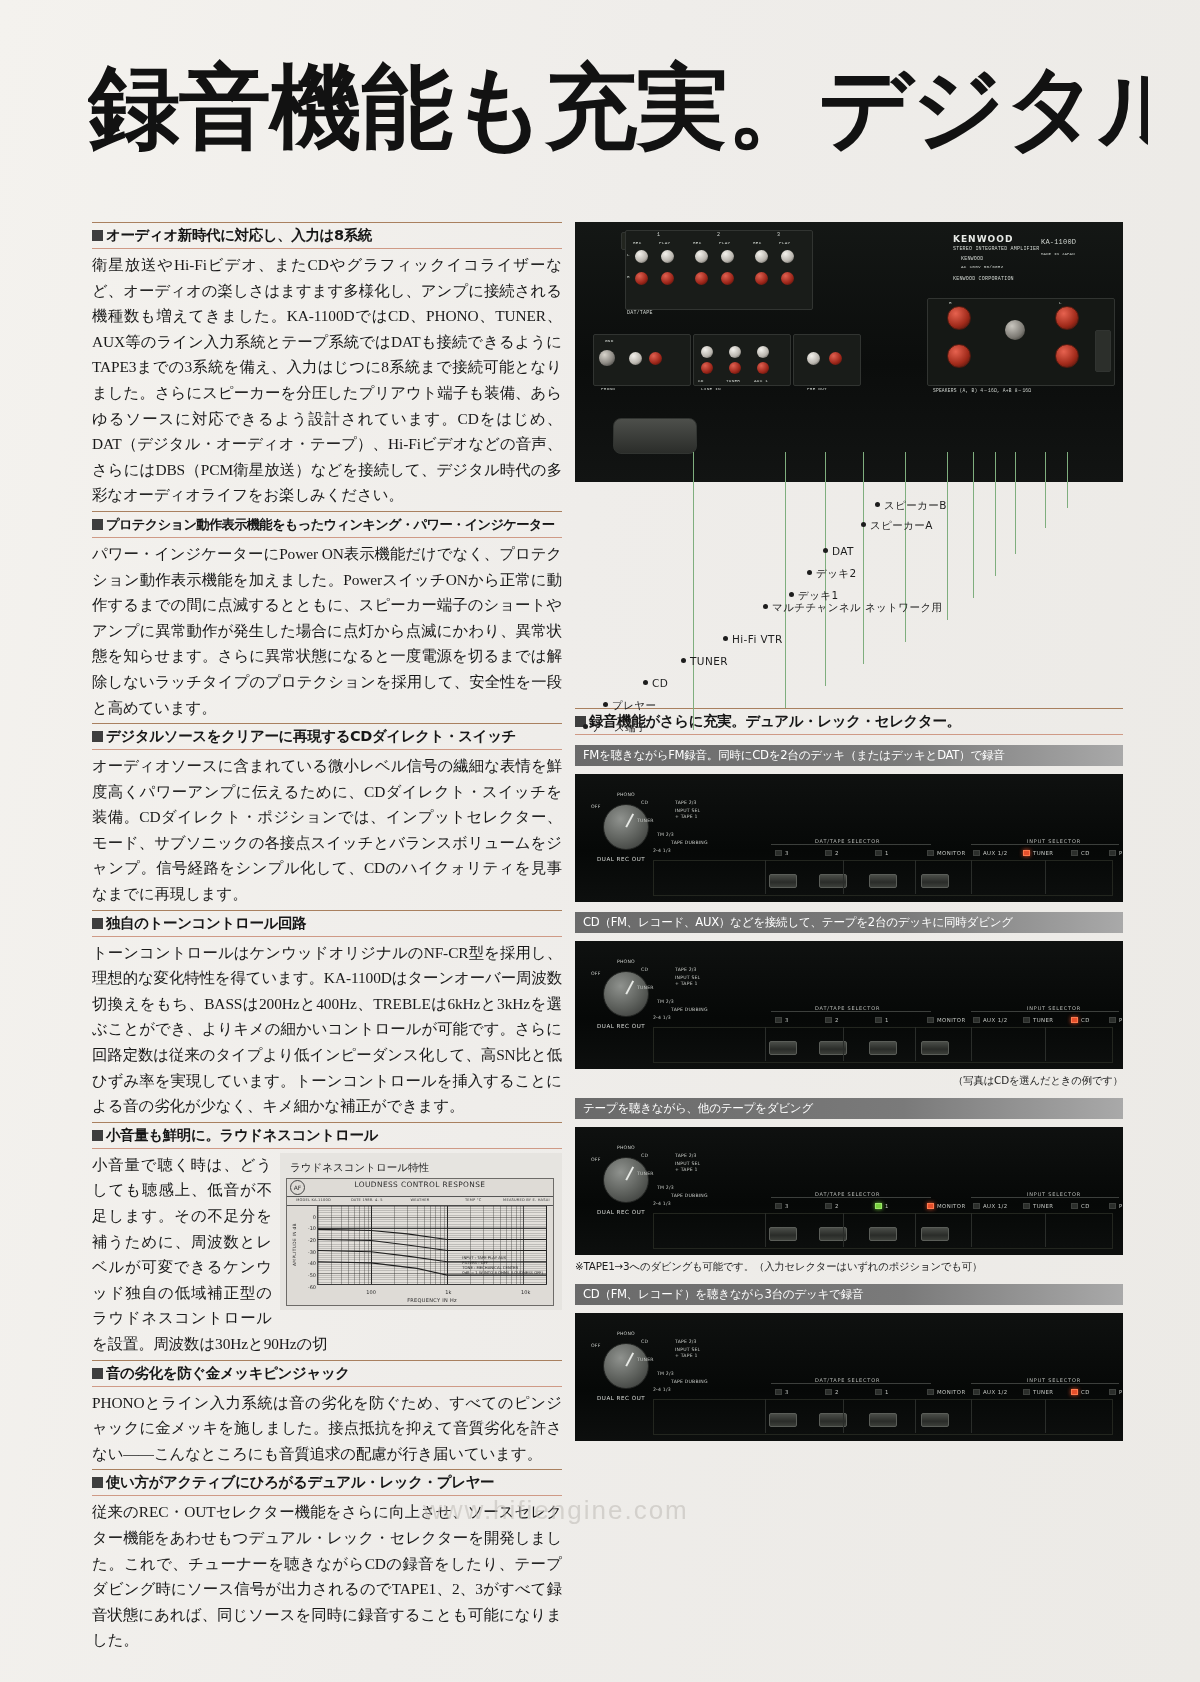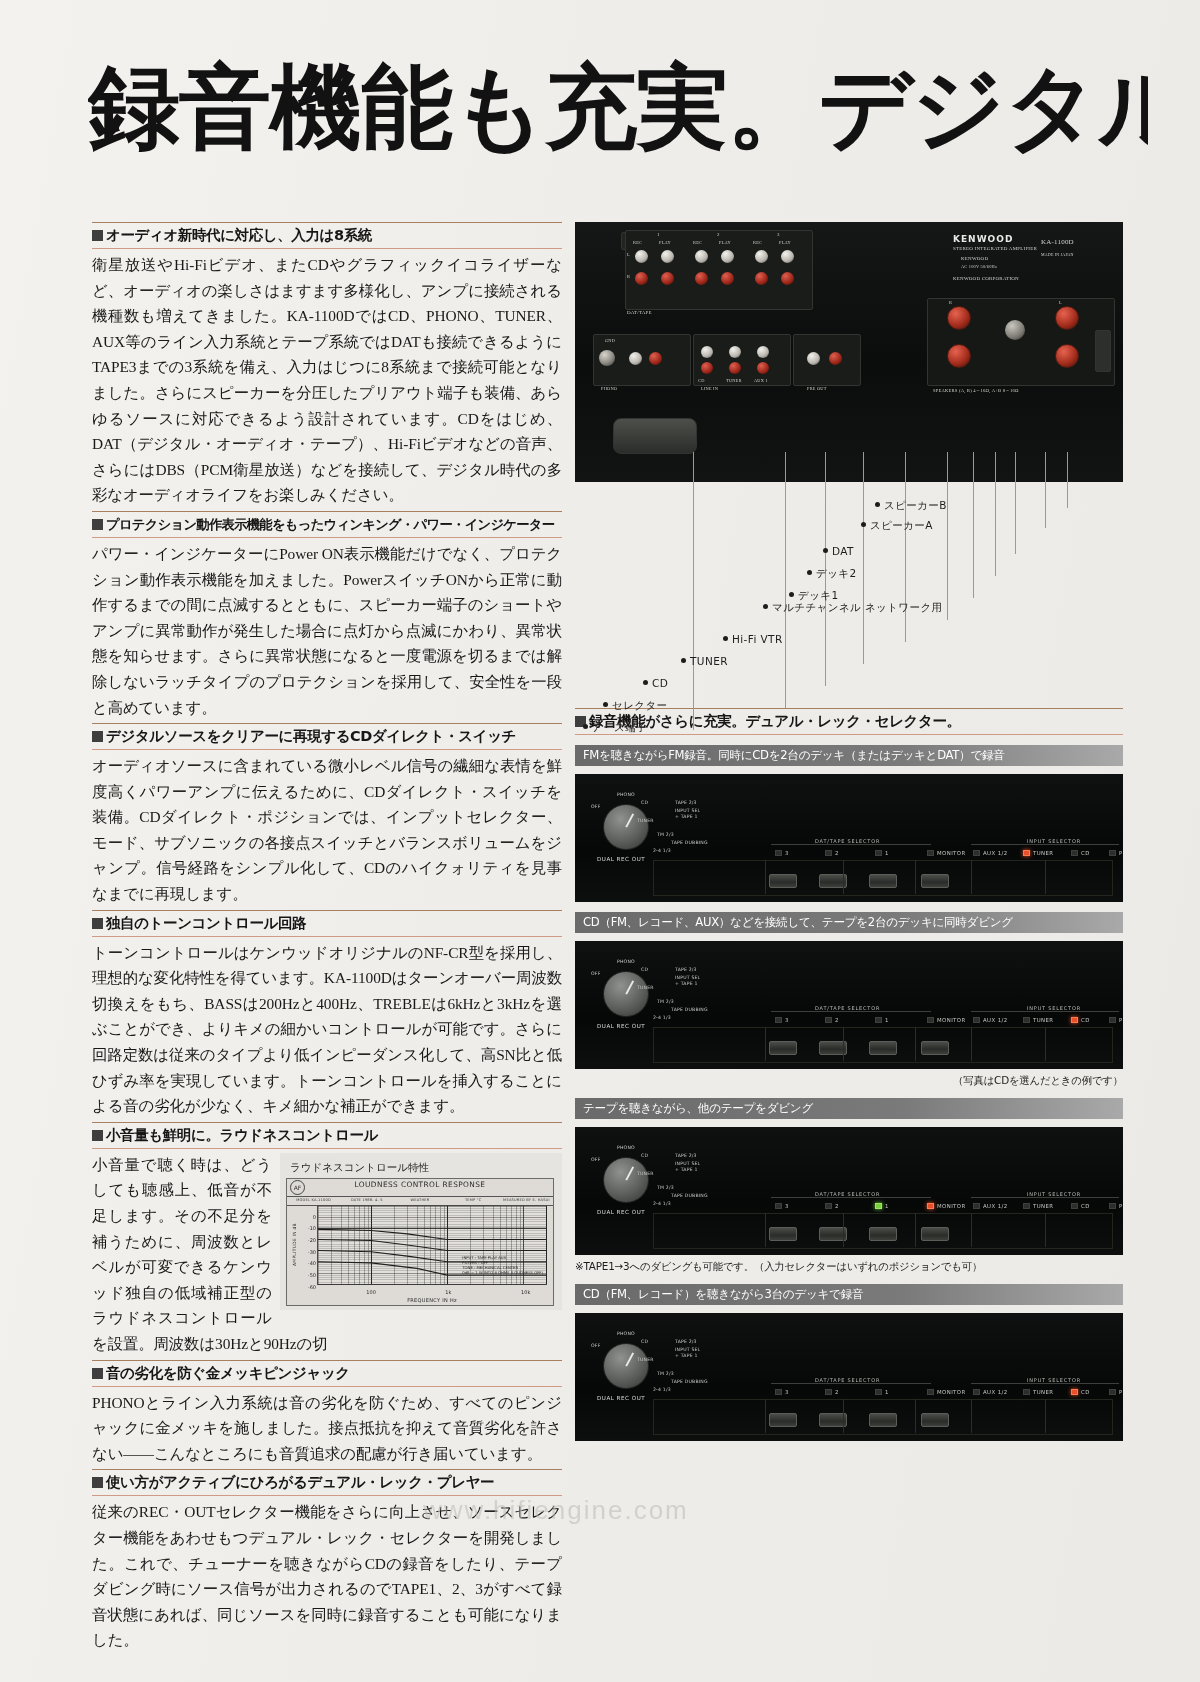--- a/index.html
+++ b/index.html
@@ -155,21 +155,21 @@
     background:radial-gradient(circle at 35% 30%,#d8d4cc,#8d8a84 55%,#2a2a28 100%);
   }
   .jack.red{background:radial-gradient(circle at 35% 30%,#e06050,#9a2418 60%,#2a0d08 100%);}
   .jack.white{background:radial-gradient(circle at 35% 30%,#f3f1ec,#b8b4ad 60%,#353330 100%);}
   .spk-term{
     position:absolute;width:22px;height:22px;border-radius:50%;
     background:radial-gradient(circle at 35% 30%,#e6624f,#a02a1a 60%,#37100a 100%);
     border:1px solid #521a10;
   }
   .lbl-tiny{
-    position:absolute;color:#cfd4cf;font-family:Liberation Serif, serif;
+    position:absolute;color:#cfd4cf;font-family:Liberation Mono, monospace;
     font-size:4.4px;letter-spacing:.2px;white-space:nowrap;
   }
   .lbl-brand{
     position:absolute;color:#e7eae6;font-family:"DejaVu Sans","Liberation Sans",sans-serif;
     white-space:nowrap;
   }
   
   .callouts{position:relative;width:548px;height:220px;}
   .callouts .lead{position:absolute;width:1.3px;background:#7fae7e;}
   .co{
@@ -537,21 +537,21 @@
       <div id="callout-labels">
           <div class="co" style="left: 300px; top: 17px;"><span class="dot"></span><span>スピーカーB</span></div>
           <div class="co" style="left: 286px; top: 37px;"><span class="dot"></span><span>スピーカーA</span></div>
           <div class="co" style="left: 248px; top: 63px;"><span class="dot"></span><span>DAT</span></div>
           <div class="co" style="left: 232px; top: 85px;"><span class="dot"></span><span>デッキ2</span></div>
           <div class="co" style="left: 214px; top: 107px;"><span class="dot"></span><span>デッキ1</span></div>
           <div class="co" style="left: 188px; top: 119px;"><span class="dot"></span><span>マルチチャンネル ネットワーク用</span></div>
           <div class="co" style="left: 148px; top: 151px;"><span class="dot"></span><span>Hi-Fi  VTR</span></div>
           <div class="co" style="left: 106px; top: 173px;"><span class="dot"></span><span>TUNER</span></div>
           <div class="co" style="left: 68px; top: 195px;"><span class="dot"></span><span>CD</span></div>
-          <div class="co" style="left: 28px; top: 217px;"><span class="dot"></span><span>セレクター</span></div>
+          <div class="co" style="left: 28px; top: 217px;"><span class="dot"></span><span>プレヤー</span></div>
           <div class="co" style="left: 8px; top: 239px;"><span class="dot"></span><span>アース端子</span></div>
         </div>
     </div>
 
     <div class="dr-head">
       <span class="sq"></span>
       <span>録音機能がさらに充実。デュアル・レック・セレクター。</span>
     </div>
 
     <div id="dual-rec-panels">

